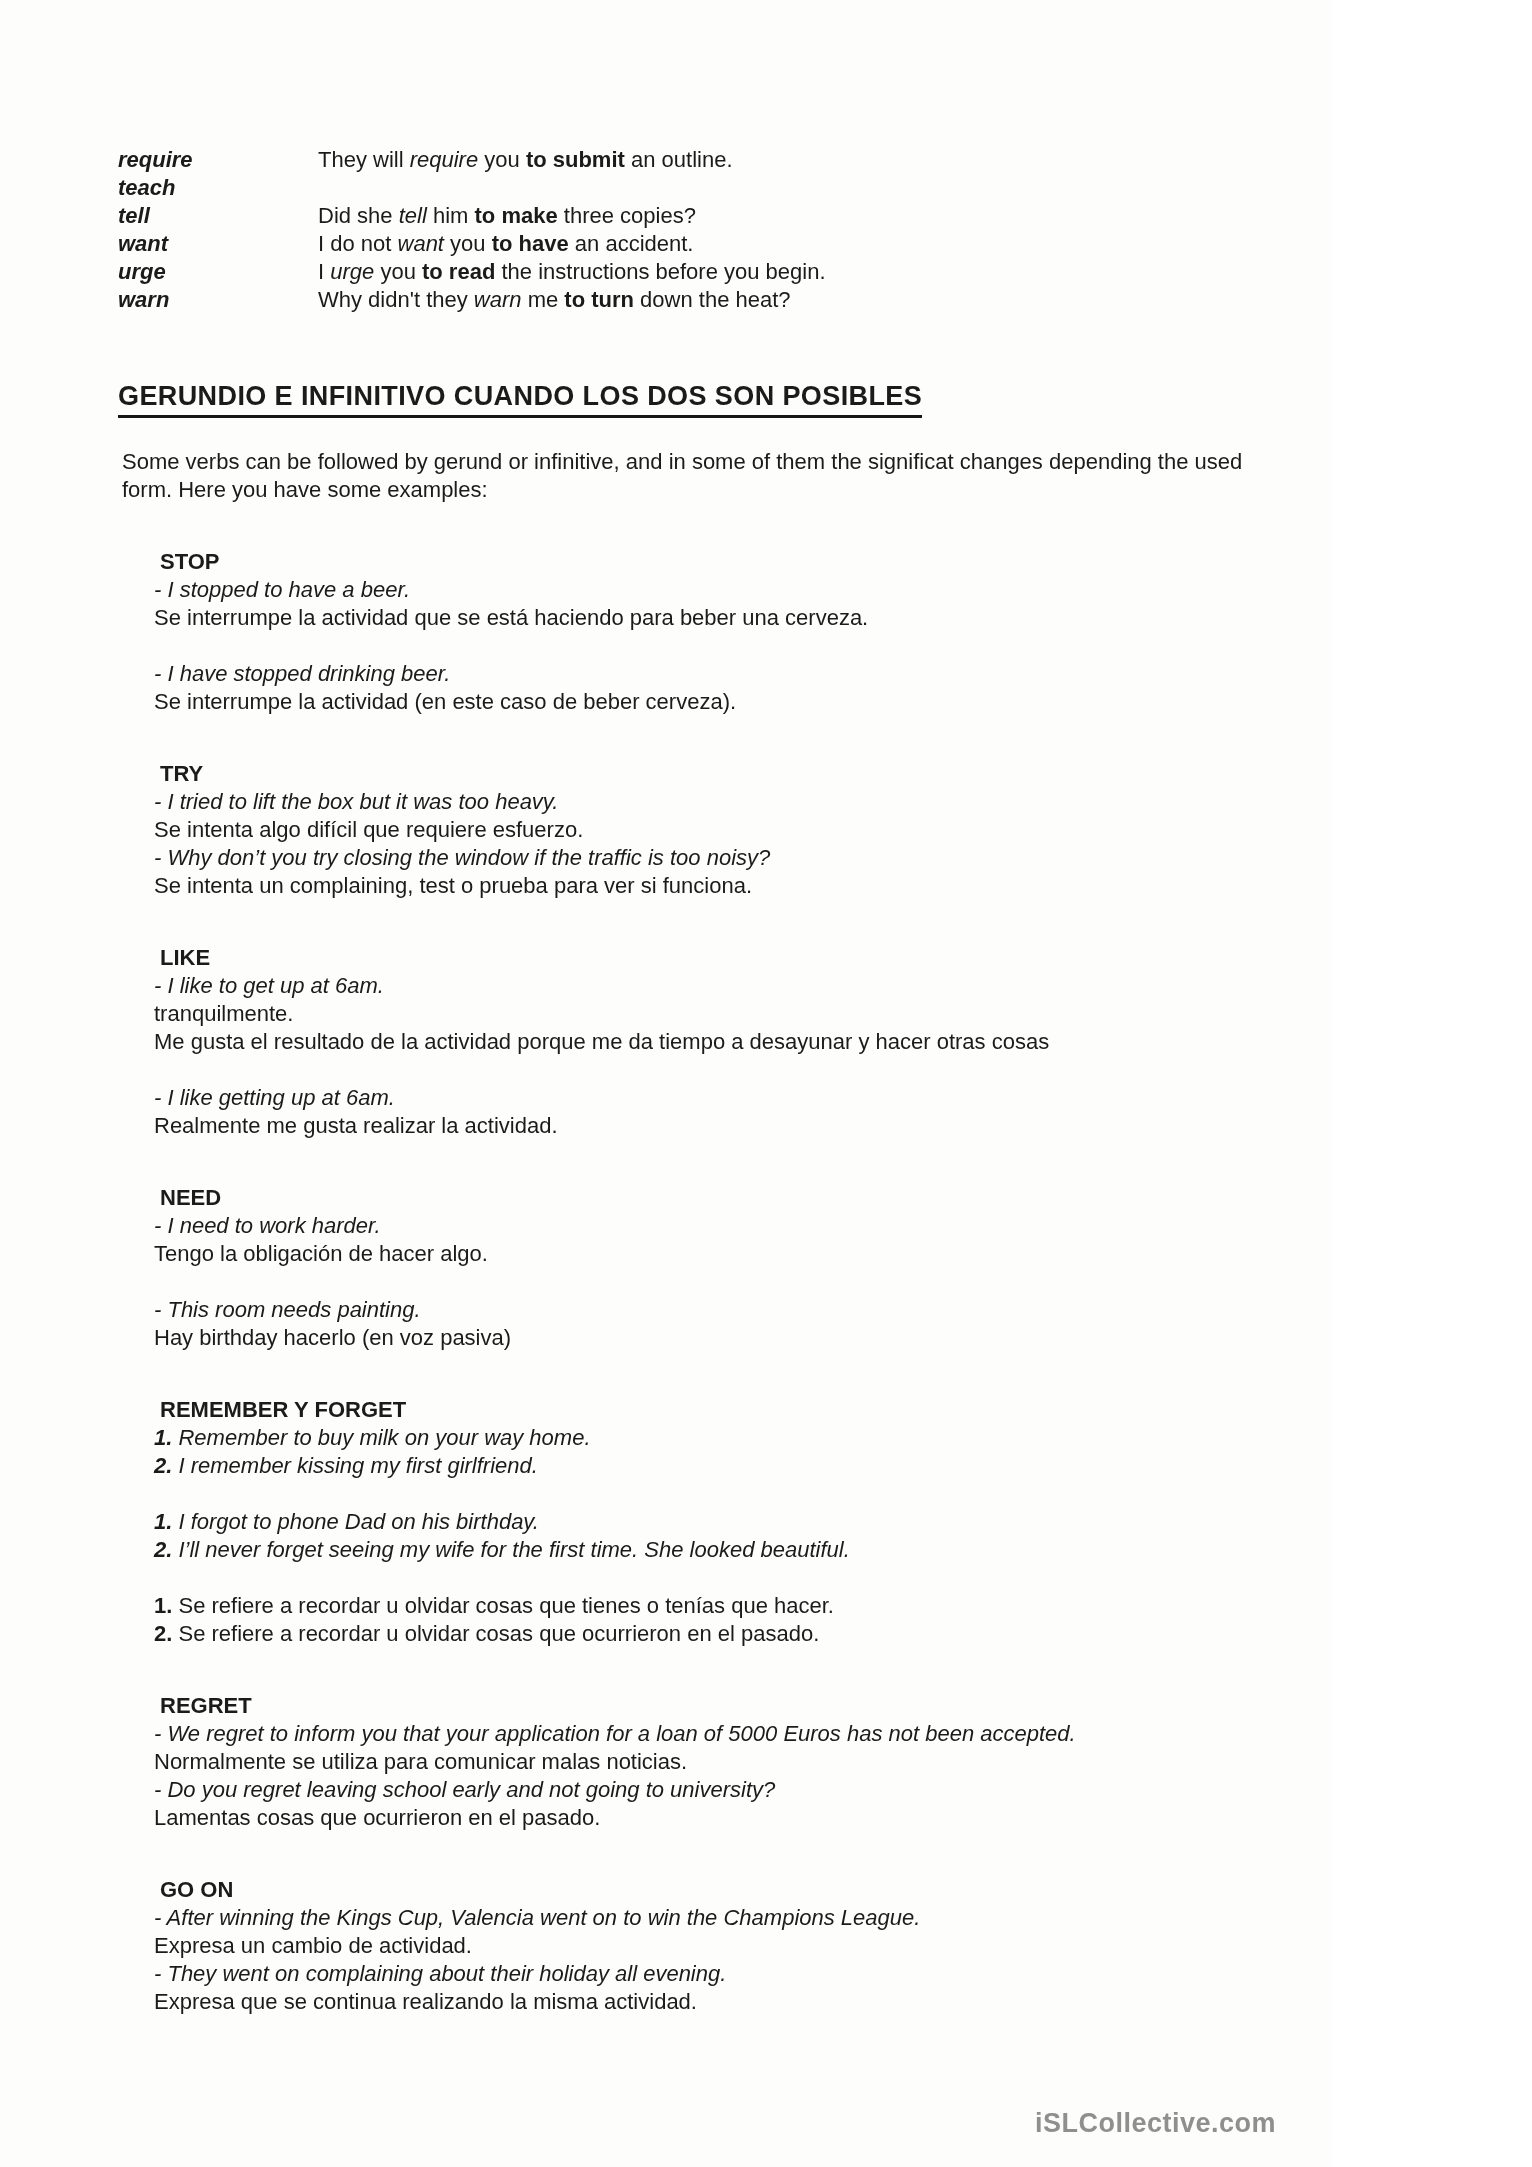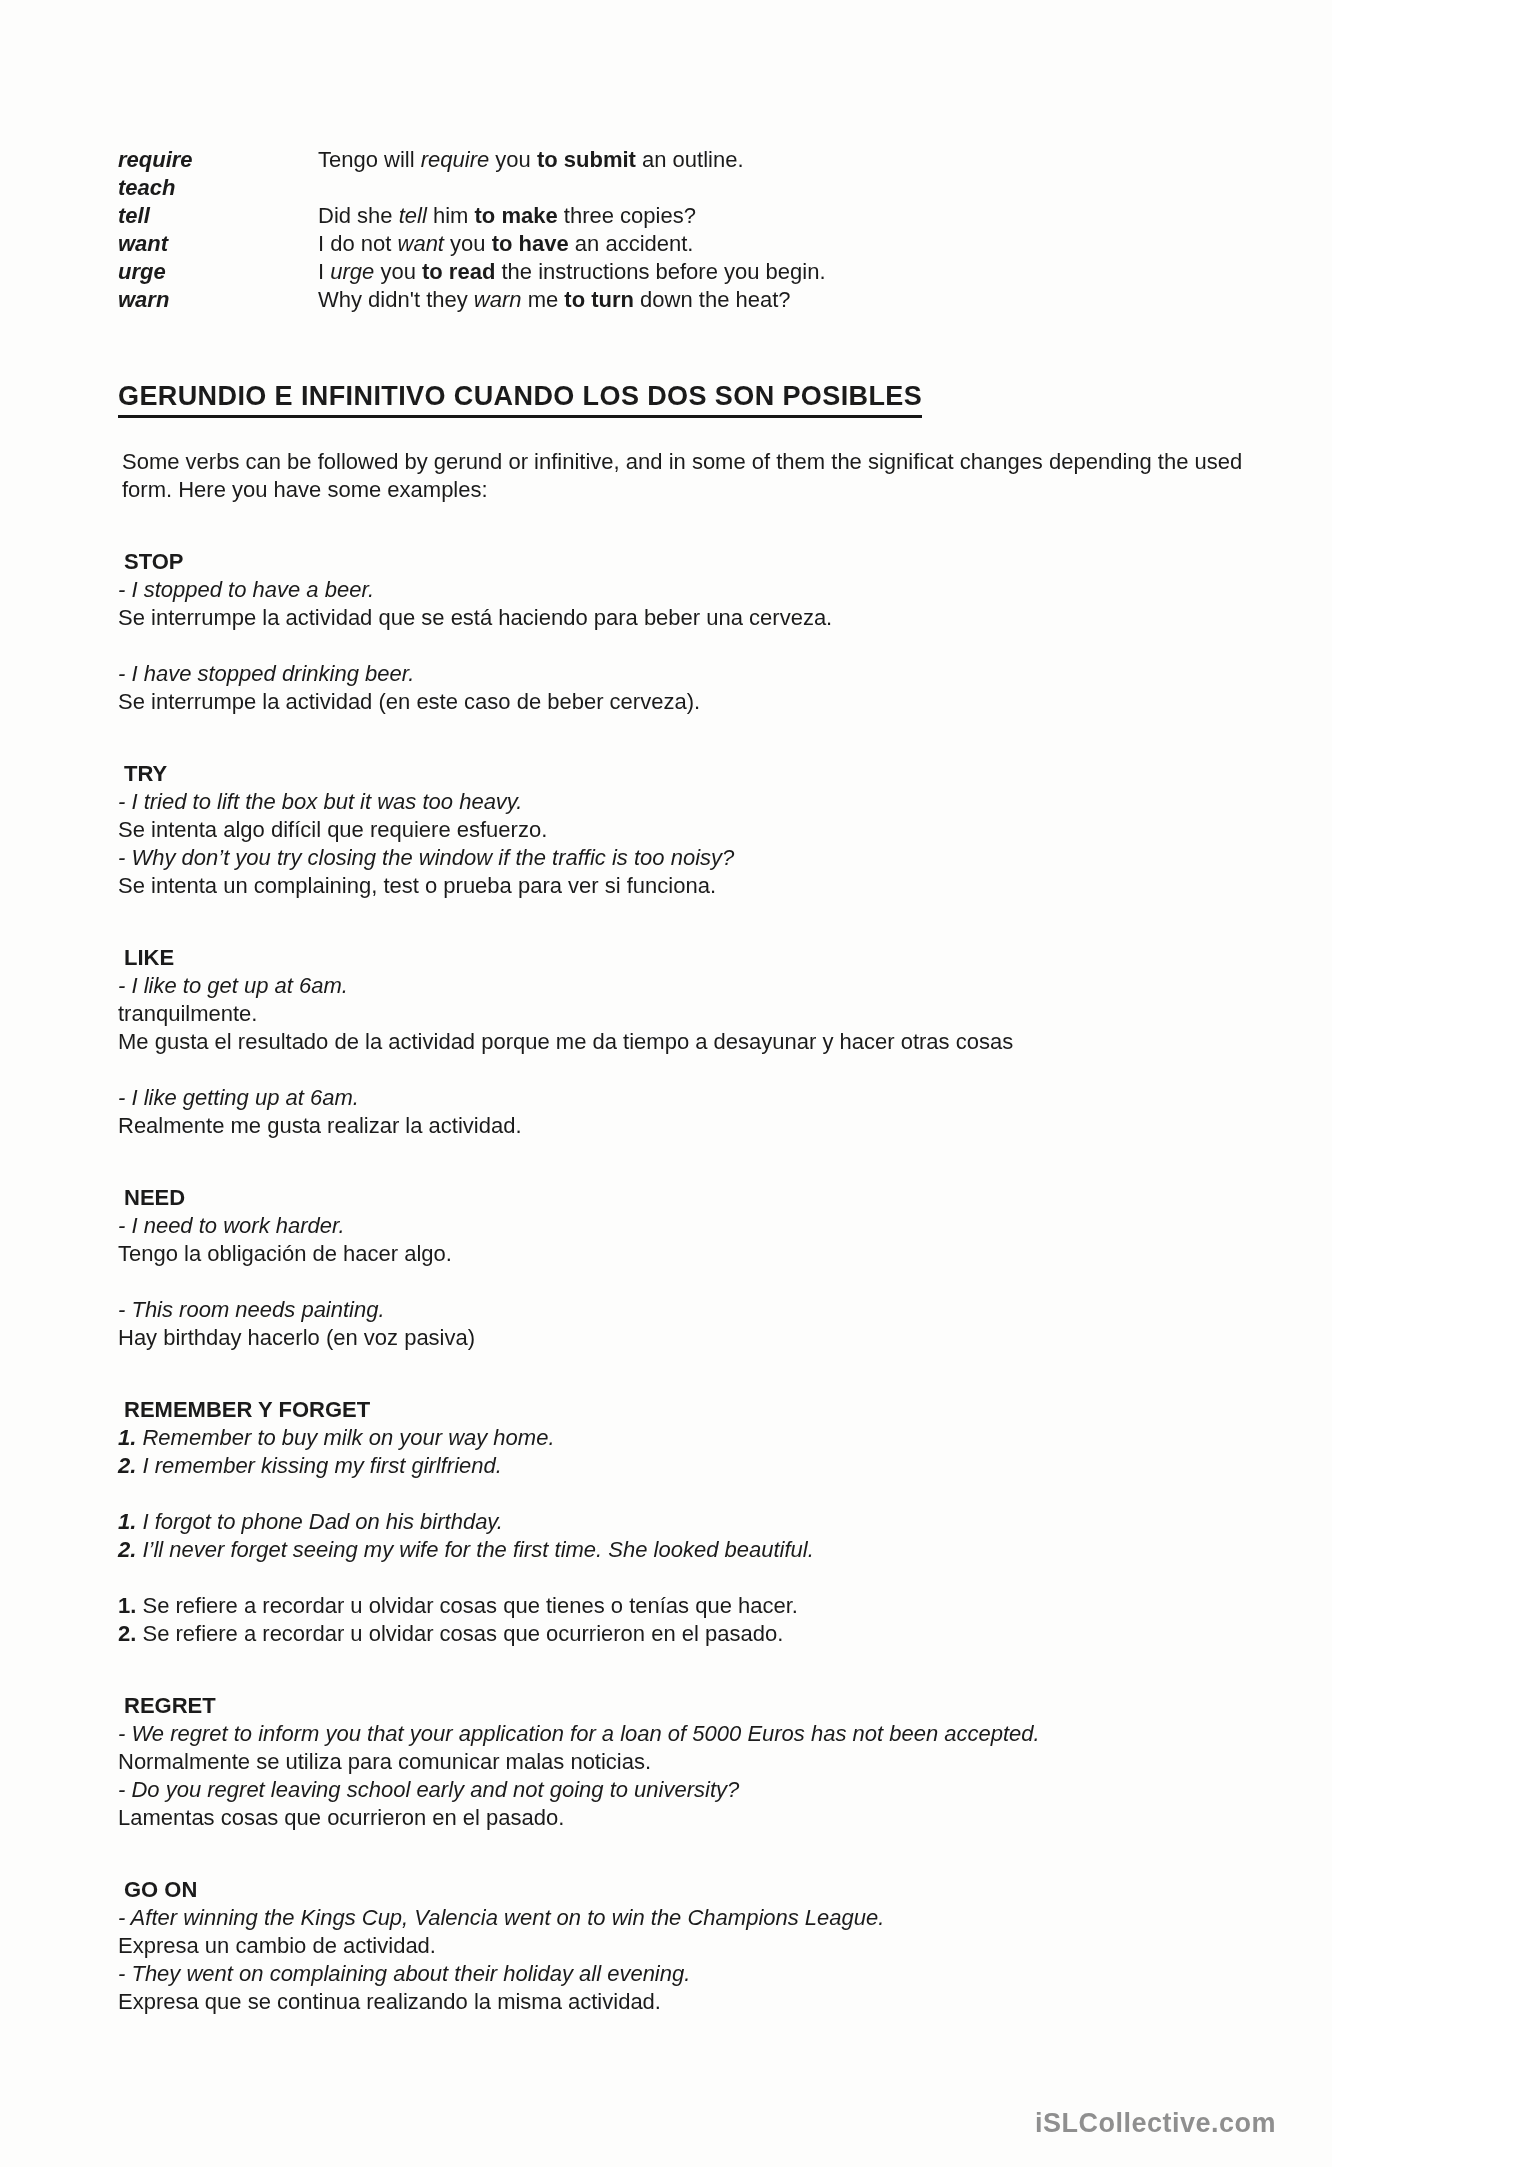--- a/index.html
+++ b/index.html
@@ -19,21 +19,21 @@
   .vrow{display:flex;}
   .vcell{width:200px;flex:0 0 200px;font-weight:bold;font-style:italic;}
   .scell{flex:1;}
   
   .main-heading{margin:64px 0 0 0;font-size:27px;line-height:36px;font-weight:bold;letter-spacing:.4px;}
   .main-heading .underline{display:inline-block;border-bottom:3px solid #161616;padding-bottom:1px;}
   
   .intro{margin:30px 0 0 4px;}
   
   #sections{margin-top:44px;}
-  .section{margin-top:44px;}
+  .section{margin-top:44px;margin-left:36px;}
   .section:first-child{margin-top:0;}
   .sec-title{margin:0;font-size:22px;line-height:28px;font-weight:bold;padding-left:6px;}
   .line{min-height:28px;}
   .st-i{font-style:italic;}
   .st-b{font-weight:bold;}
   .st-bi{font-weight:bold;font-style:italic;}
   
   .watermark{
     position:absolute;right:56px;bottom:30px;
     font-size:27px;font-weight:bold;letter-spacing:.5px;
@@ -41,21 +41,21 @@
   }
 </style>
 </head>
 <body>
 
 <div class="doc">
 
   <div class="verb-table" id="verb-table">
       <div class="vrow">
         <div class="vcell">require</div>
-        <div class="scell"><span>Tengo will </span><span class="st-i">require</span><span> you </span><span class="st-b">to submit</span><span> an outline.</span></div>
+        <div class="scell"><span>They will </span><span class="st-i">require</span><span> you </span><span class="st-b">to submit</span><span> an outline.</span></div>
       </div>
       <div class="vrow">
         <div class="vcell">teach</div>
       </div>
       <div class="vrow">
         <div class="vcell">tell</div>
         <div class="scell"><span>Did she </span><span class="st-i">tell</span><span> him </span><span class="st-b">to make</span><span> three copies?</span></div>
       </div>
       <div class="vrow">
         <div class="vcell">want</div>

